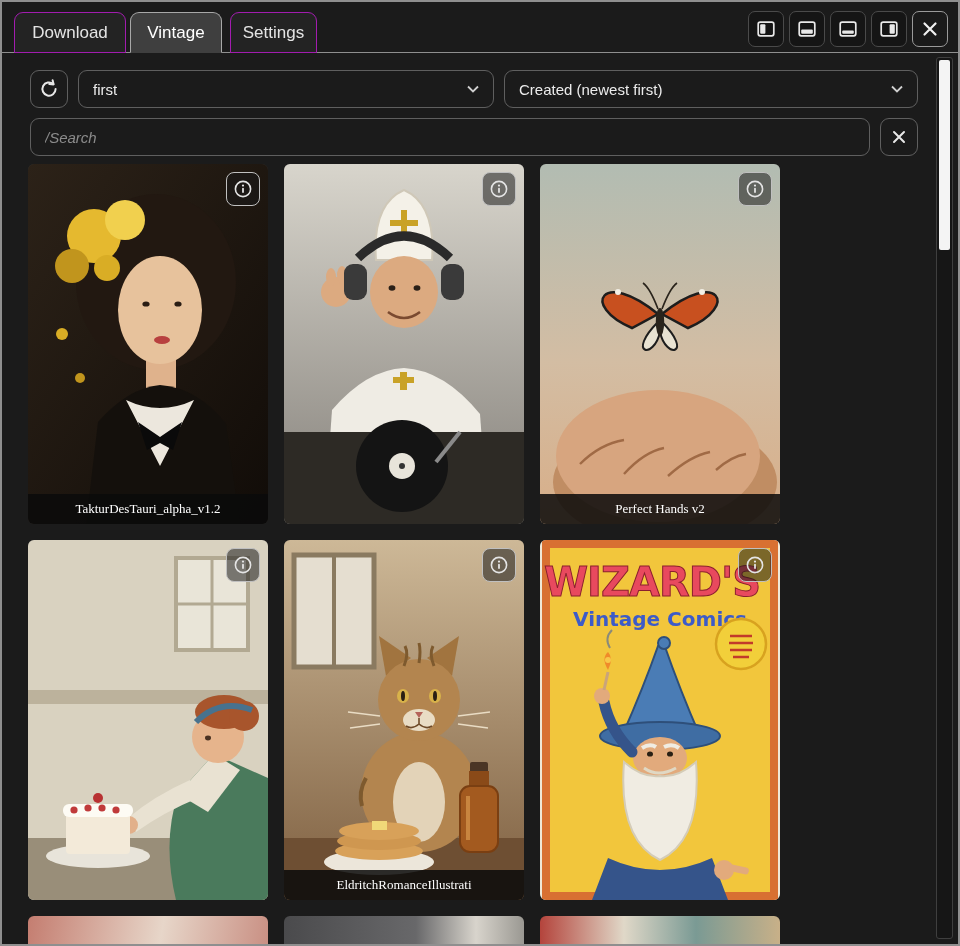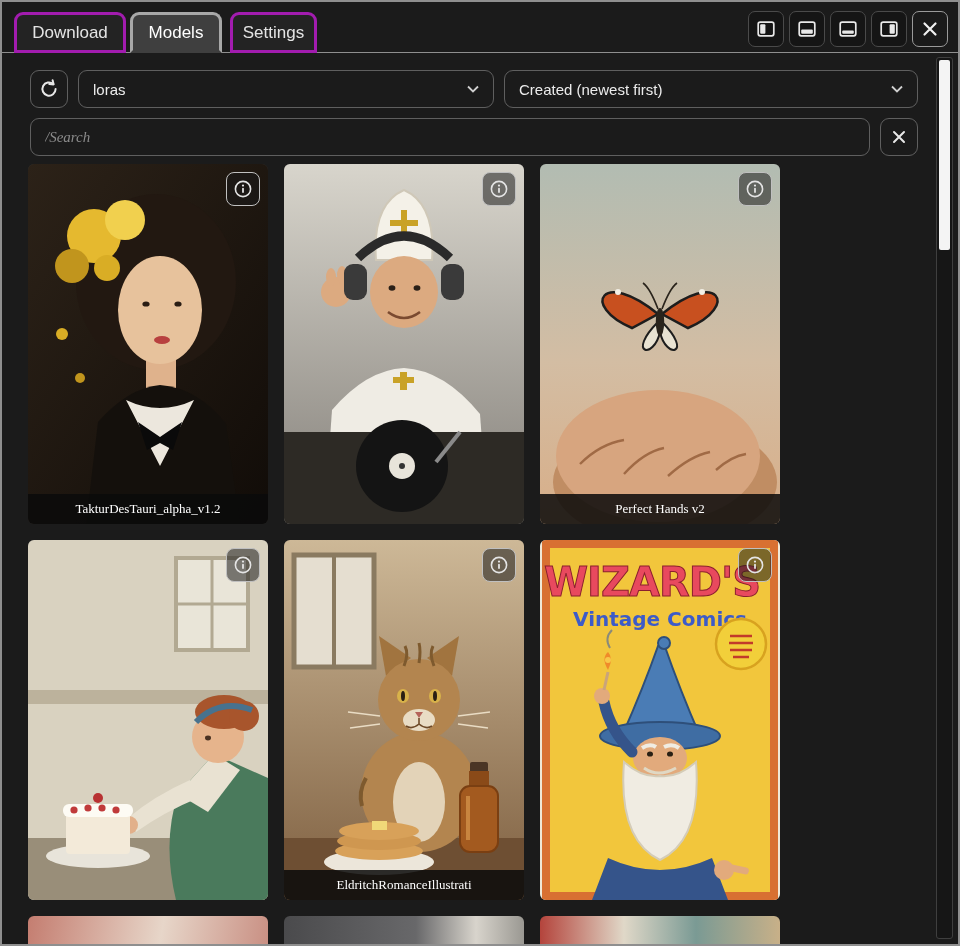--- a/index.html
+++ b/index.html
@@ -6,21 +6,21 @@
   html,body{width:960px;height:946px;overflow:hidden;background:#111;
     font-family:"Liberation Sans",sans-serif}
   .window{position:relative;width:960px;height:946px;background:#1b1b1b;
     border:2px solid #8f8f8f;overflow:hidden}
 
   
   .tabbar{position:absolute;top:0;left:0;right:0;height:51px;background:#1b1b1b;
     border-bottom:1px solid #8f8f8f;z-index:6}
   .tab{position:absolute;bottom:-1px;height:41px;display:flex;align-items:center;
     justify-content:center;font-size:17px;color:#e4e4e4;background:#232323;
-    border:3px solid #a21caf;border-radius:9px 9px 0 0;cursor:pointer}
+    border:1px solid #a21caf;border-radius:9px 9px 0 0;cursor:pointer}
   .tab.active{background:#3f3f3f;border-color:#a8a8a8;border-bottom-color:#3f3f3f;color:#fff}
   #tab-download{left:12px;width:112px}
   #tab-models{left:128px;width:92px}
   #tab-settings{left:228px;width:87px}
 
   .winbtns{position:absolute;top:9px;right:10px;display:flex;gap:5px;align-items:center;z-index:7}
   .wbtn{width:36px;height:36px;border-radius:7px;background:#151515;border:1px solid #4a4a4a;
     display:flex;align-items:center;justify-content:center;cursor:pointer}
   .wbtn.close{border-color:#9a9a9a;background:#1a1a1a}
 
@@ -28,21 +28,21 @@
   .iconbtn{position:absolute;width:38px;height:38px;border:1px solid #5f5f5f;border-radius:9px;
     background:#1b1b1b;display:flex;align-items:center;justify-content:center;cursor:pointer}
   #refresh-button{left:28px;top:68px}
   .select{position:absolute;top:68px;height:38px;border:1px solid #5f5f5f;border-radius:9px;
     background:#1b1b1b;color:#ececec;font-size:15px;display:flex;align-items:center;
     justify-content:space-between;padding:0 14px;cursor:pointer}
   #model-type-select{left:76px;width:416px}
   #sort-select{left:502px;width:414px}
   #search-input{position:absolute;left:28px;top:116px;width:840px;height:38px;
     border:1px solid #5f5f5f;border-radius:9px;background:transparent;color:#ececec;
-    font-size:15px;padding:0 14px;font-family:Liberation Serif, serif;outline:none}
+    font-size:15px;padding:0 14px;font-family:Liberation Sans, sans-serif;outline:none}
   #search-input::placeholder{color:#8b8b8b;font-style:italic}
   #clear-search-button{left:878px;top:116px}
 
   
   .cards{position:absolute;left:26px;top:162px;display:grid;
     grid-template-columns:repeat(3,240px);gap:16px}
   .card{position:relative;width:240px;height:360px;border-radius:6px;overflow:hidden;
     background:#333;cursor:pointer}
   .card svg.art{position:absolute;inset:0;width:100%;height:100%;display:block}
   .card .name{position:absolute;left:0;right:0;bottom:0;height:30px;
@@ -66,21 +66,21 @@
 </head>
 <body>
 
 <div class="window">
 
   <div class="tabbar">
     <div class="tab" id="tab-download">
       <span>Download</span>
     </div>
     <div class="tab active" id="tab-models">
-      <span>Models</span>
+      <span>Vintage</span>
     </div>
     <div class="tab" id="tab-settings">
       <span>Settings</span>
     </div>
 
     <div class="winbtns">
       <div class="wbtn">
         <svg width="20" height="20" viewBox="0 0 20 20">
           <rect x="2.2" y="3.2" width="15.6" height="13.6" rx="2" stroke="#e8e8e8" stroke-width="1.7" fill="none"></rect>
           <rect x="4.2" y="5.2" width="5.2" height="9.6" rx="1" fill="#e8e8e8"></rect>
@@ -113,21 +113,21 @@
   </div>
 
   <div class="iconbtn" id="refresh-button">
     <svg width="22" height="22" viewBox="0 0 22 22">
       <path d="M17.6 11 a6.6 6.6 0 1 1 -2.3-5" fill="none" stroke="#e8e8e8" stroke-width="2" stroke-linecap="round"></path>
       <path d="M14.6 2.2 L15.6 6.4 L11.3 6.1" fill="none" stroke="#e8e8e8" stroke-width="2" stroke-linecap="round" stroke-linejoin="round"></path>
     </svg>
   </div>
 
   <div class="select" id="model-type-select">
-    <span>loras</span>
+    <span>first</span>
     <svg width="12" height="8" viewBox="0 0 12 8">
       <path d="M1 1.5 L6 6.5 L11 1.5" stroke="#d0d0d0" stroke-width="1.8" fill="none"></path>
     </svg>
   </div>
 
   <div class="select" id="sort-select">
     <span>Created (newest first)</span>
     <svg width="12" height="8" viewBox="0 0 12 8">
       <path d="M1 1.5 L6 6.5 L11 1.5" stroke="#d0d0d0" stroke-width="1.8" fill="none"></path>
     </svg>

